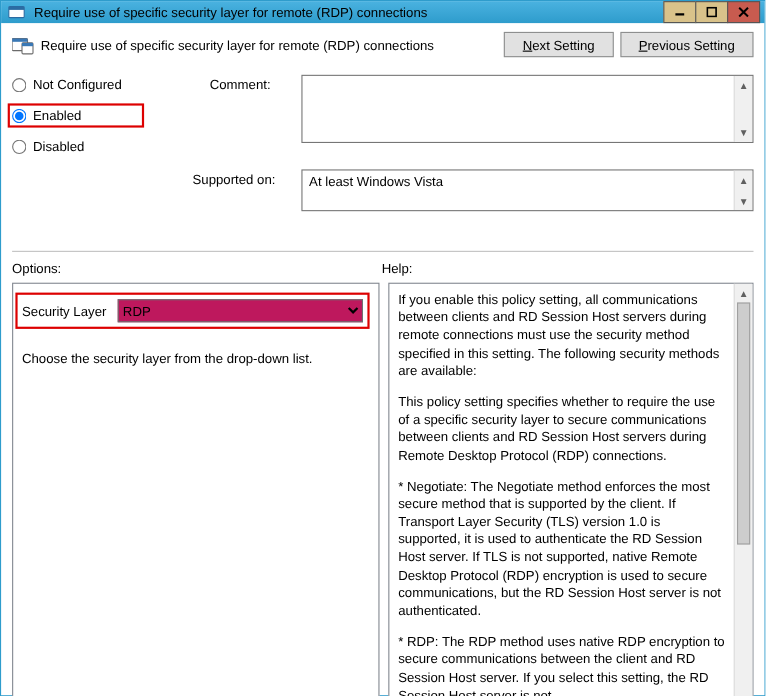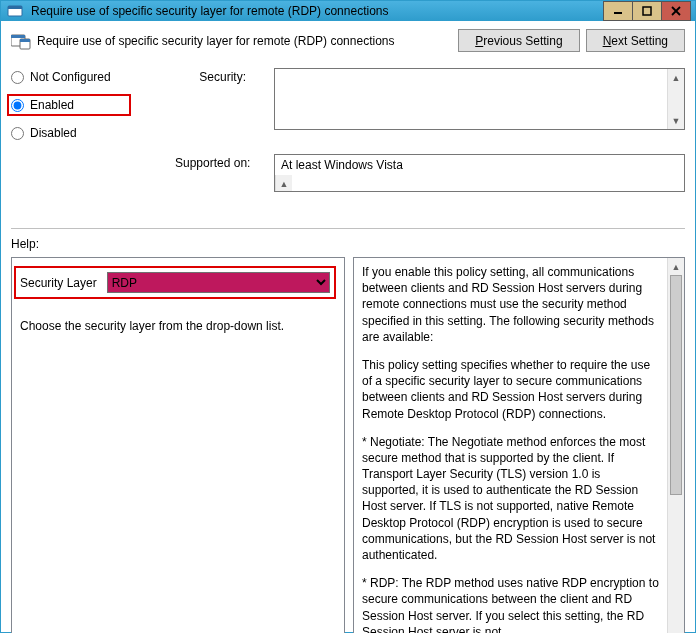--- a/index.html
+++ b/index.html
@@ -137,21 +137,20 @@
   }
   .supported-box {
     grid-column: 3;
     grid-row: 2;
     height: 38px;
     border: 1px solid #767676;
     background:#fff;
     position: relative;
     display:flex;
     overflow:hidden;
-    flex-direction:column;
   }
   .supported-box .sup-text {
     flex:1;
     padding: 3px 6px;
   }
   .vscroll {
     width: 17px;
     background: #f0f0f0;
     display:flex;
     flex-direction:column;
@@ -299,43 +298,43 @@
     <div class="header-row">
       <div class="hdr-icon">
         <svg width="20" height="18" viewBox="0 0 20 18">
           <rect x="0" y="3" width="14" height="11" rx="1" fill="#fff" stroke="#6b6b6b"></rect>
           <rect x="0" y="3" width="14" height="3" fill="#3a78b5"></rect>
           <rect x="9" y="7" width="10" height="10" rx="1" fill="#fff" stroke="#6b6b6b"></rect>
           <rect x="9" y="7" width="10" height="3" fill="#3a78b5"></rect>
         </svg>
       </div>
       <div class="hdr-title">Require use of specific security layer for remote (RDP) connections</div>
+      <button class="nav-btn"><span class="ul">N</span><span>ext Setting</span></button>
       <button class="nav-btn"><span class="ul">P</span><span>revious Setting</span></button>
-      <button class="nav-btn"><span class="ul">N</span><span>ext Setting</span></button>
     </div>
 
     <div class="state-area">
       <div class="radio-col">
         <label class="radio-item">
           <input type="radio" name="state" style="">
           <span>Not Configured</span>
         </label>
         <div class="red-box">
           <label class="radio-item">
             <input type="radio" name="state" checked="" style="">
             <span>Enabled</span>
           </label>
         </div>
         <label class="radio-item">
           <input type="radio" name="state" style="">
           <span>Disabled</span>
         </label>
       </div>
 
-      <div class="comment-label">Security:</div>
+      <div class="comment-label">Comment:</div>
       <div class="comment-box">
         <span></span>
         <div class="vscroll">
           <div class="arrow">▲</div>
           <div class="arrow">▼</div>
         </div>
       </div>
 
       <div class="supported-label">Supported on:</div>
       <div class="supported-box">
@@ -343,20 +342,21 @@
         <div class="vscroll">
           <div class="arrow">▲</div>
           <div class="arrow">▼</div>
         </div>
       </div>
     </div>
 
     <div class="divider"></div>
 
     <div class="panel-labels">
+      <div class="lbl-left">Options:</div>
       <div class="lbl-right">Help:</div>
     </div>
 
     <div class="panels">
       <div class="options-panel">
         <div class="sec-row">
           <span>Security Layer</span>
           <select>
             <option selected="">RDP</option>
           </select>

